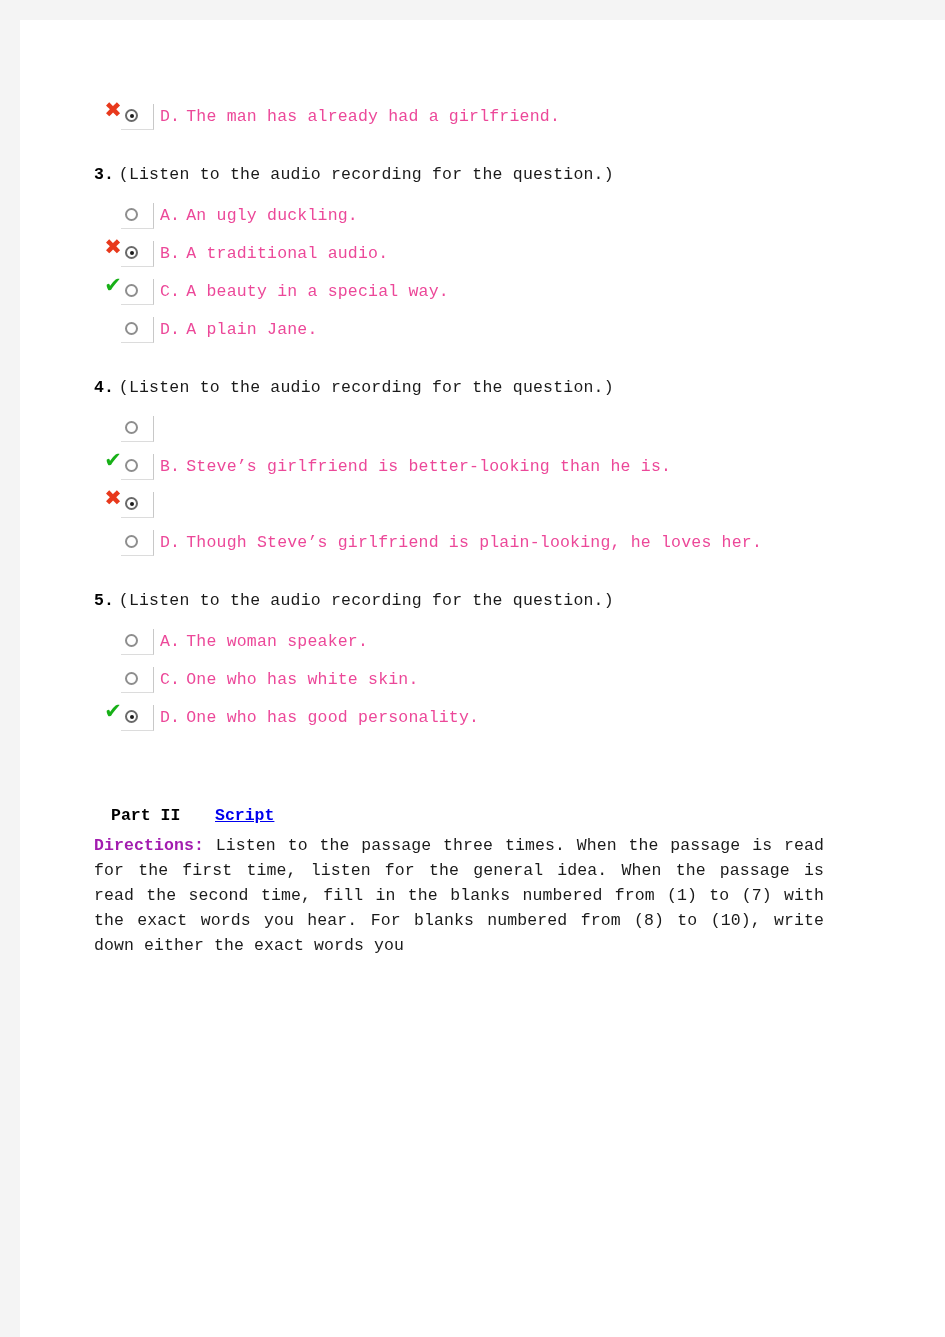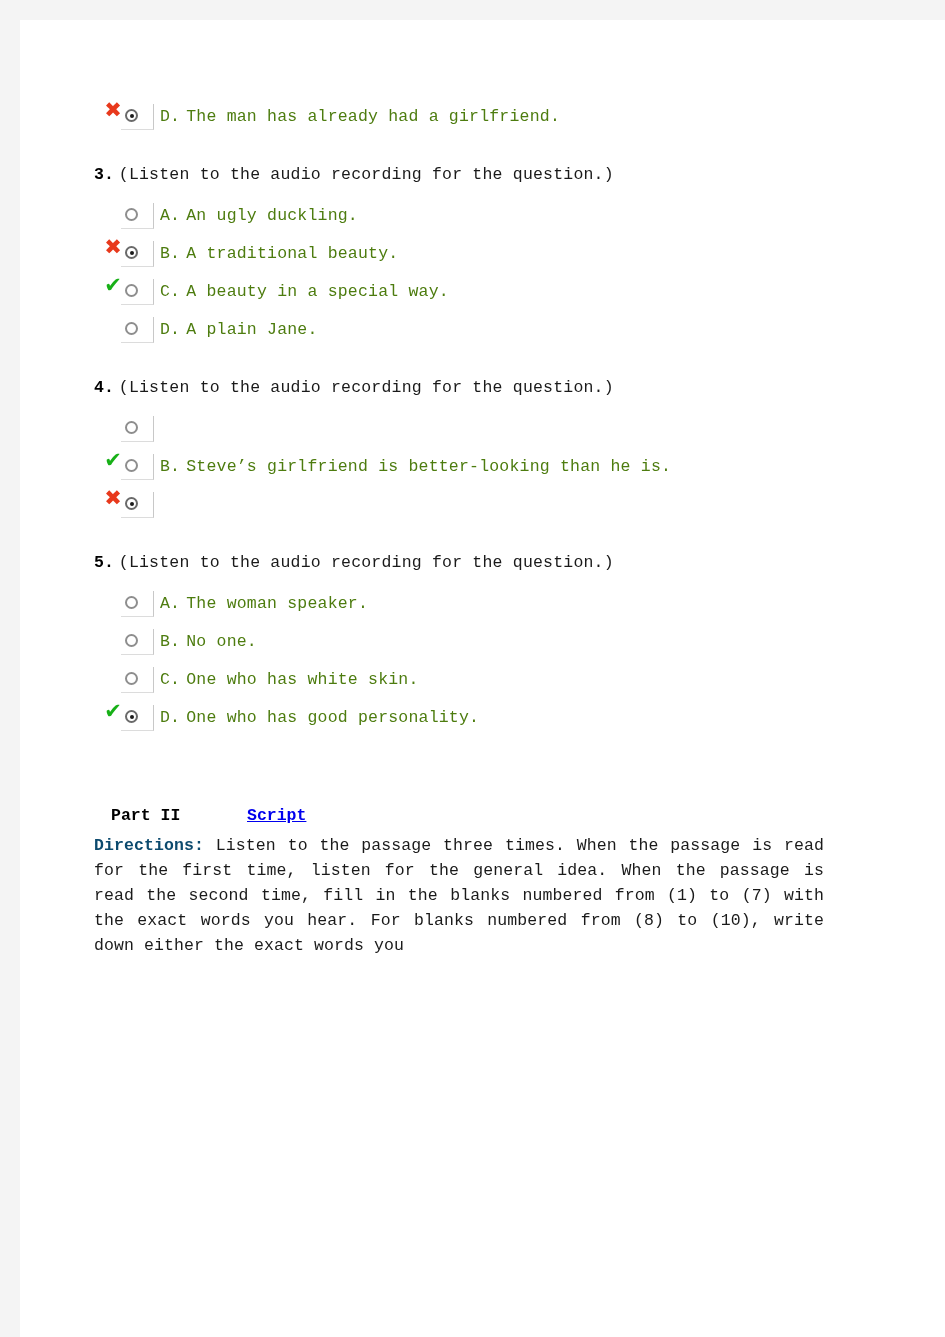--- a/index.html
+++ b/index.html
@@ -115,21 +115,21 @@
     top: 2.5px;
     width: 4px;
     height: 4px;
     border-radius: 50%;
     background: #1b1b1b;
   }
 
   .option-text {
     font-size: 16.5px;
     line-height: 20px;
-    color: #4d7c0f;
+    color: #ec4899;
     white-space: nowrap;
     padding-left: 6px;
     letter-spacing: 0.2px;
   }
   .option-letter {
     margin-right: 6px;
   }
 
   
   .part-section {
@@ -145,33 +145,32 @@
     font-weight: bold;
     display: inline-block;
     min-width: 104px;
     margin-left: 17px;
   }
   .script-link {
     color: #0000ee;
     text-decoration: underline;
     font-weight: bold;
     cursor: pointer;
-    margin-left: 32px;
   }
   .directions {
     font-size: 16.5px;
     line-height: 25px;
     color: #1a1a1a;
     width: 730px;
     text-align: justify;
     letter-spacing: 0.1px;
   }
   .directions-label {
     font-weight: bold;
-    color: #0c4a6e;
+    color: #a21caf;
   }
 </style>
 </head>
 <body>
 
 <div class="page-panel">
   <div class="content">
 
     <div class="question-block">
       <div class="option-row">
@@ -194,21 +193,21 @@
           <span class="radio"></span>
         </span>
         <span class="option-text"><span class="option-letter">A.</span><span>An ugly duckling.</span></span>
       </div>
 
       <div class="option-row">
         <span class="marker wrong">✖</span>
         <span class="radio-cell">
           <span class="radio checked"></span>
         </span>
-        <span class="option-text"><span class="option-letter">B.</span><span>A traditional beauty.</span></span>
+        <span class="option-text"><span class="option-letter">B.</span><span>A traditional audio.</span></span>
       </div>
 
       <div class="option-row">
         <span class="marker right">✔</span>
         <span class="radio-cell">
           <span class="radio"></span>
         </span>
         <span class="option-text"><span class="option-letter">C.</span><span>A beauty in a special way.</span></span>
       </div>
 
@@ -241,42 +240,42 @@
         <span class="option-text"><span class="option-letter">B.</span><span>Steve’s girlfriend is better-looking than he is.</span></span>
       </div>
 
       <div class="option-row">
         <span class="marker wrong">✖</span>
         <span class="radio-cell">
           <span class="radio checked"></span>
         </span>
       </div>
 
+      <div class="option-row">
+
+        <span class="radio-cell">
+          <span class="radio"></span>
+        </span>
+        <span class="option-text"><span class="option-letter">D.</span><span>Though Steve’s girlfriend is plain-looking, he loves her.</span></span>
+      </div>
     </div>
 
     <div class="question-block">
       <div class="question-heading">
         <span class="question-number">5.</span><span class="question-text">(Listen to the audio recording for the question.)</span>
       </div>
 
       <div class="option-row">
 
         <span class="radio-cell">
           <span class="radio"></span>
         </span>
         <span class="option-text"><span class="option-letter">A.</span><span>The woman speaker.</span></span>
       </div>
 
-      <div class="option-row">
-
-        <span class="radio-cell">
-          <span class="radio"></span>
-        </span>
-        <span class="option-text"><span class="option-letter">B.</span><span>No one.</span></span>
-      </div>
 
       <div class="option-row">
 
         <span class="radio-cell">
           <span class="radio"></span>
         </span>
         <span class="option-text"><span class="option-letter">C.</span><span>One who has white skin.</span></span>
       </div>
 
       <div class="option-row">

